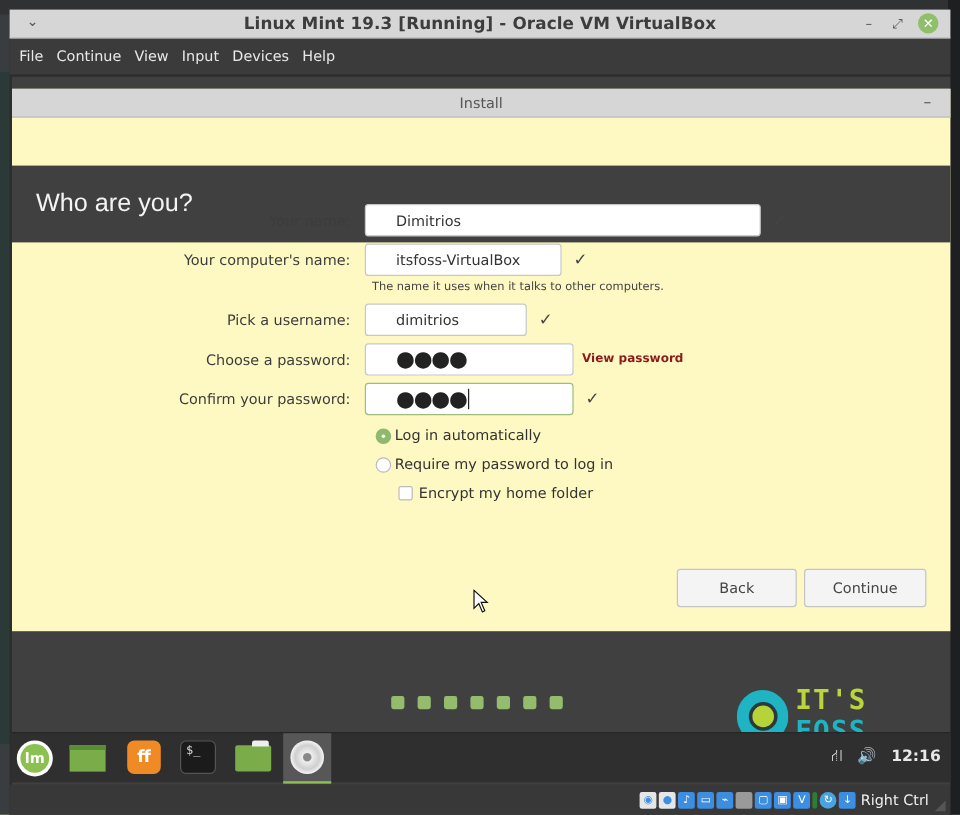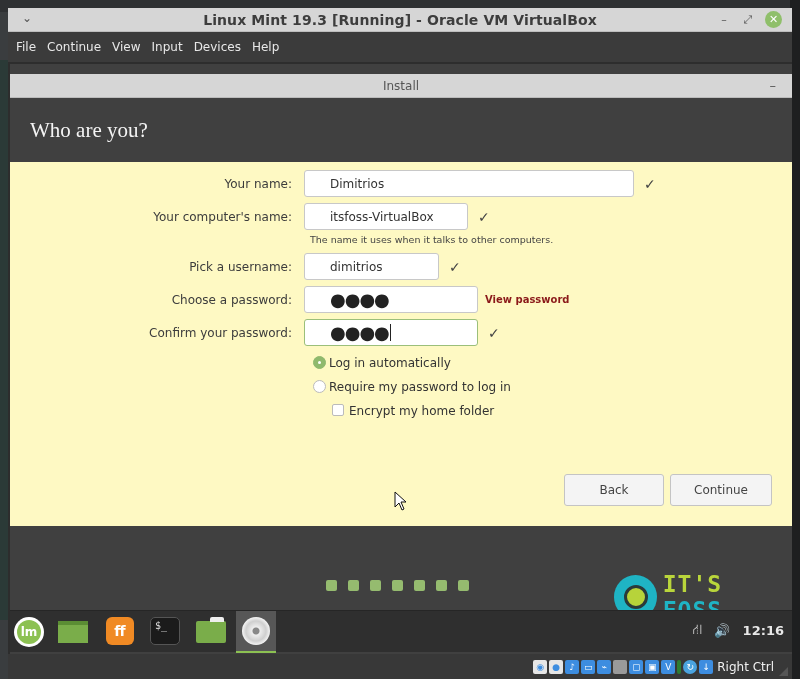--- a/index.html
+++ b/index.html
@@ -59,38 +59,38 @@
     position: absolute; left: 0; top: 10px; width: 782px; height: 452px;
     background: #fef9c3;
   }
   .install-titlebar {
     height: 24px; background: #d6d6d6; text-align: center; position: relative;
     font-size: 12px; color: #555; line-height: 24px; border-bottom: 1px solid #bbb;
   }
   .install-min { position: absolute; right: 16px; top: 0; font-size: 13px; color: #555; }
   .install-header {
     height: 64px; background: #404040; color: #f4f4f4;
-    font-size: 21px; padding-left: 20px; line-height: 64px; font-family: Liberation Serif, serif;
+    font-size: 21px; padding-left: 20px; line-height: 64px; font-family: Liberation Sans, sans-serif; margin-top: 40px;
   }
   .form { position: absolute; left: 0; top: 88px; width: 782px; }
   .row { position: absolute; left: 0; display: flex; align-items: center; }
   .label {
     width: 294px; text-align: right; font-size: 12px; color: #3c3c3c; padding-right: 12px;
   }
   .field {
     height: 27px; background: #fff; border: 1px solid #c8c8c8; border-radius: 3px;
     font-size: 12px; padding: 0 25px; display: flex; align-items: center; color: #333;
   }
   .field.focused { border-color: #9bbf7a; }
   .dots { font-size: 18px; letter-spacing: -1px; color: #222; }
   .caret { display: inline-block; width: 1px; height: 17px; background: #222; margin-left: 1px; }
   .check { margin-left: 10px; font-size: 14px; color: #444; }
   .hint { font-size: 9.5px; color: #444; }
   .short-pw { margin-left: 7px; font-size: 10px; font-weight: bold; color: #8b1a1a; }
-  .radio-row { position: absolute; display: flex; font-size: 12px; color: #333; }
+  .radio-row { position: absolute; display: flex; align-items: center; font-size: 12px; color: #333; }
   .radio {
     width: 13px; height: 13px; border-radius: 50%; border: 1px solid #bbb; background: #fff;
     margin-right: 3px; position: relative;
   }
   .radio.on { background: #8fb96d; border-color: #8fb96d; }
   .radio.on::after {
     content: ""; position: absolute; left: 4px; top: 4px; width: 3px; height: 3px; border-radius: 50%; background: #fff;
   }
   .checkbox {
     width: 12px; height: 12px; border: 1px solid #bbb; background: #fff; border-radius: 2px; margin-right: 5px;

